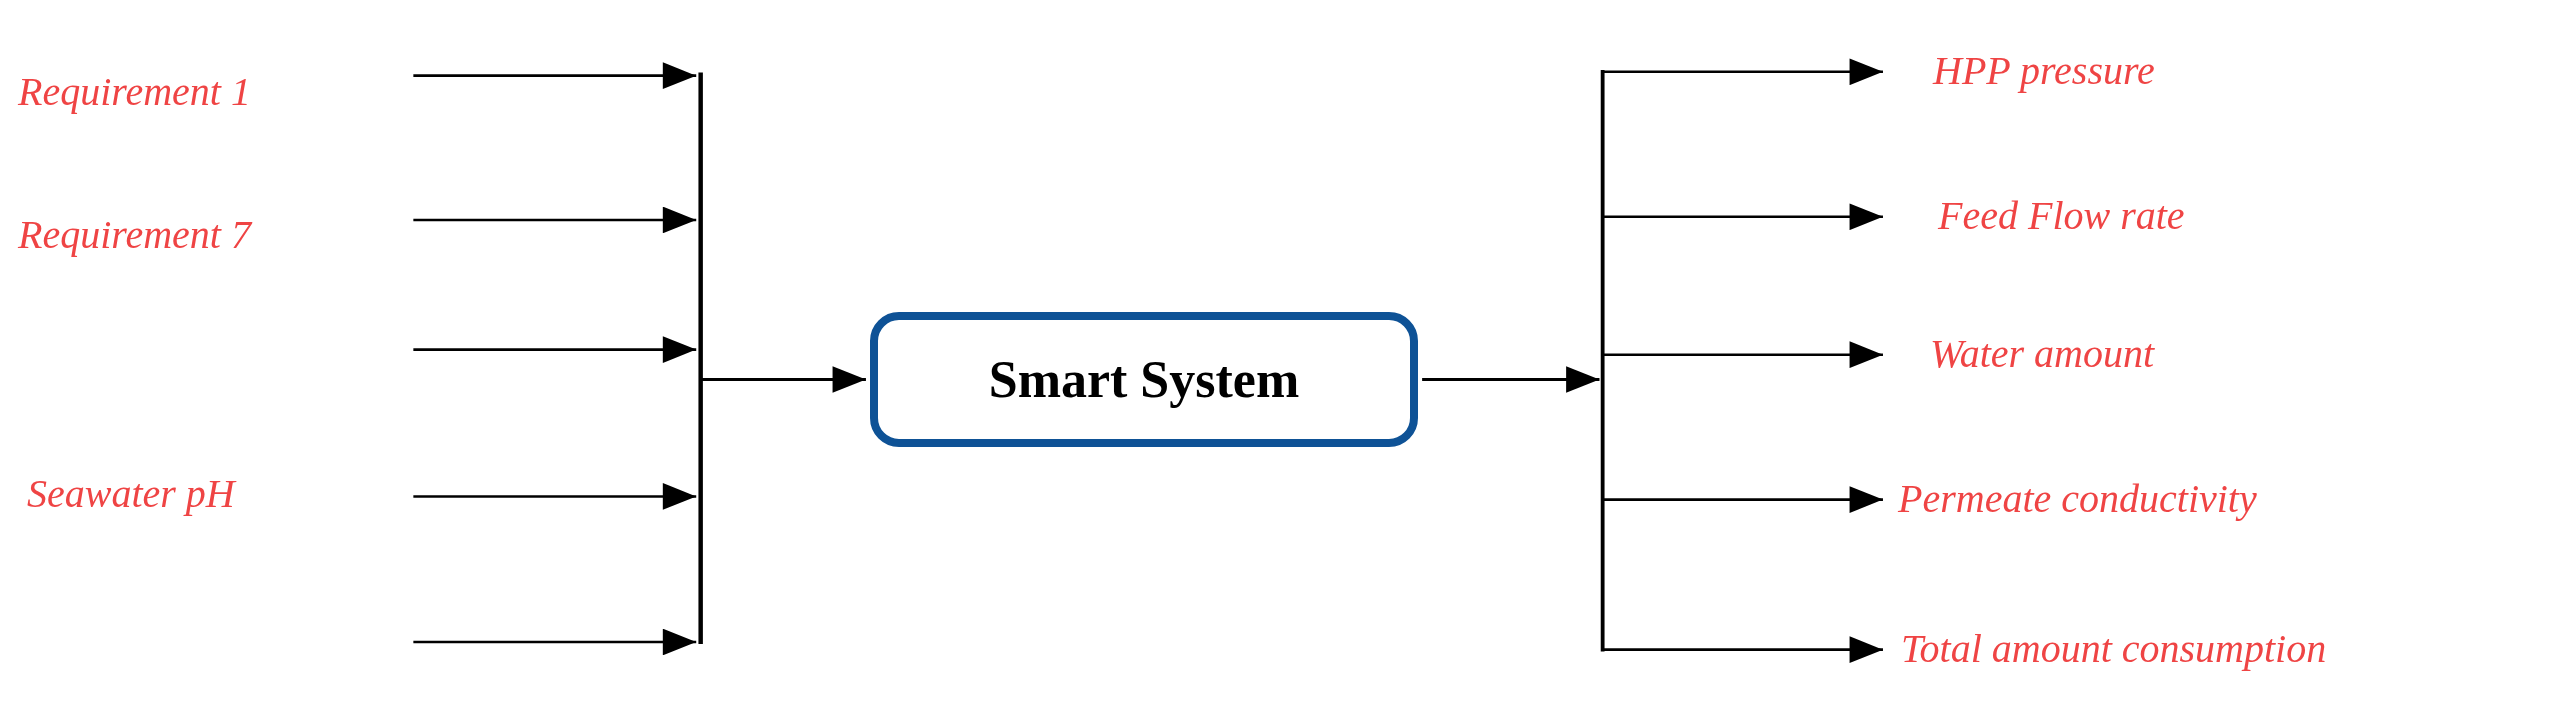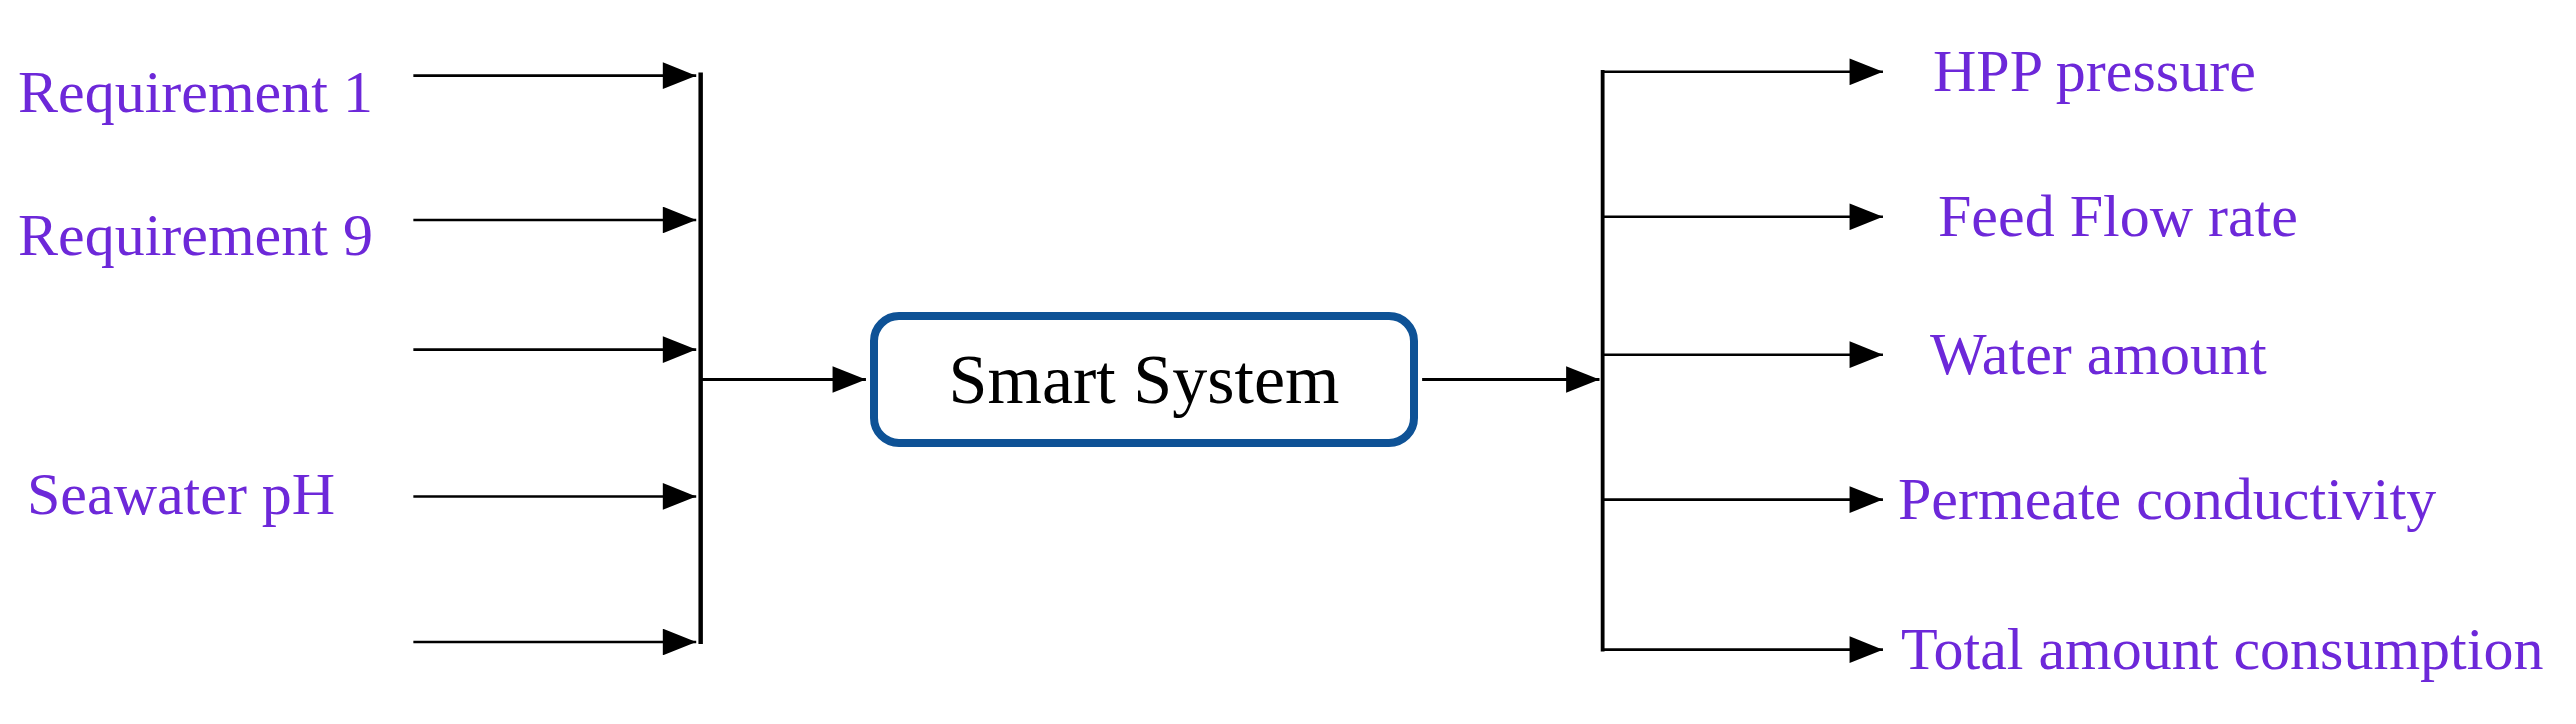--- a/index.html
+++ b/index.html
@@ -12,24 +12,25 @@
     overflow: hidden;
   }
   #wires {
     position: absolute;
     left: 0; top: 0;
     width: 2576px; height: 724px;
   }
   .lbl {
     position: absolute;
     transform: translateY(-50%);
-    font-size: 60px;
+    font-size: 40px;
     line-height: 1.18;
-    color: #6d28d9;
+    color: #ef4444;
     white-space: nowrap;
+    font-style: italic;
   }
   .lbl.two-line {
     white-space: normal;
     text-align: center;
     width: 356px;
   }
   #smart-box {
     position: absolute;
     left: 870px;
     top: 312px;
@@ -37,22 +38,22 @@
     height: 135px;
     box-sizing: border-box;
     background: #ffffff;
     border: 8.3px solid #0e5296;
     border-radius: 29px;
     display: flex;
     align-items: center;
     justify-content: center;
   }
   #smart-box .title {
-    font-size: 70px;
-    font-weight: normal;
+    font-size: 52px;
+    font-weight: bold;
     color: #000000;
     white-space: nowrap;
   }
 </style>
 </head>
 <body>
 
 <div id="canvas">
 
   <svg id="wires" viewBox="0 0 4052 1139" xmlns="http://www.w3.org/2000/svg">
@@ -77,21 +78,21 @@
     <line x1="2521" y1="110" x2="2521" y2="1025" stroke="#000" stroke-width="6"></line>
 
     <line x1="2521" y1="113" x2="2962" y2="113" stroke="#000" stroke-width="4" marker-end="url(#arrow)"></line>
     <line x1="2521" y1="341" x2="2962" y2="341" stroke="#000" stroke-width="4" marker-end="url(#arrow)"></line>
     <line x1="2521" y1="558" x2="2962" y2="558" stroke="#000" stroke-width="4" marker-end="url(#arrow)"></line>
     <line x1="2521" y1="786" x2="2962" y2="786" stroke="#000" stroke-width="4" marker-end="url(#arrow)"></line>
     <line x1="2521" y1="1022" x2="2962" y2="1022" stroke="#000" stroke-width="4" marker-end="url(#arrow)"></line>
   </svg>
 
   <div class="lbl" style="left:18px;  top:92px;">Requirement 1</div>
-  <div class="lbl" style="left:18px;  top:235px;">Requirement 9</div>
+  <div class="lbl" style="left:18px;  top:235px;">Requirement 7</div>
   <div class="lbl" style="left:27px;  top:494px;">Seawater pH</div>
 
   <div id="smart-box">
     <span class="title">Smart System</span>
   </div>
 
   <div class="lbl" style="left:1933px; top:71px;">HPP pressure</div>
   <div class="lbl" style="left:1938px; top:216px;">Feed Flow rate</div>
   <div class="lbl" style="left:1898px; top:499px;">Permeate conductivity</div>
   <div class="lbl" style="left:1930px; top:354px;">Water amount</div>

